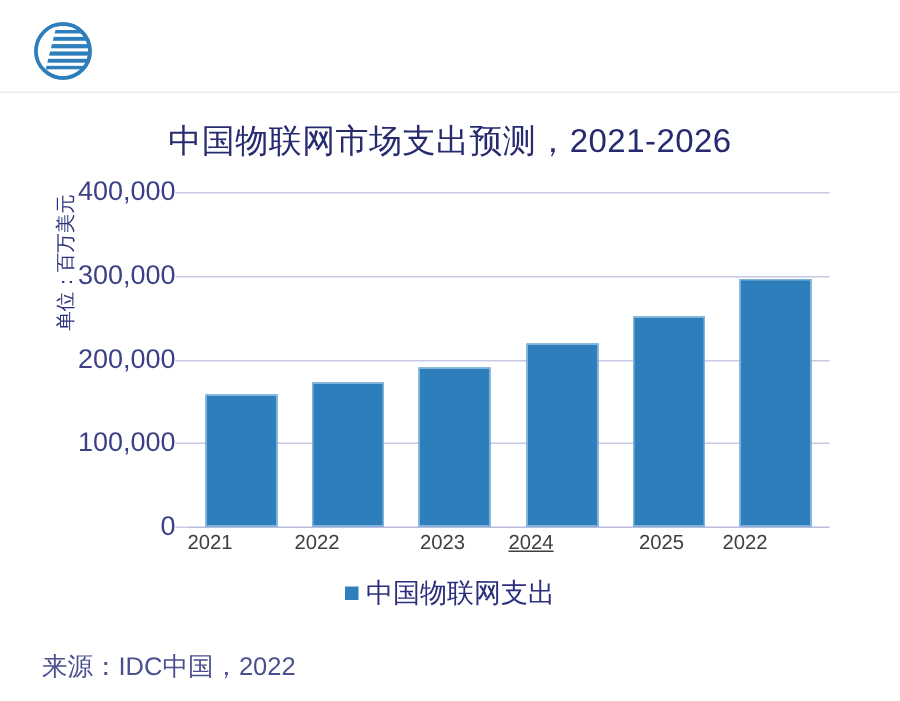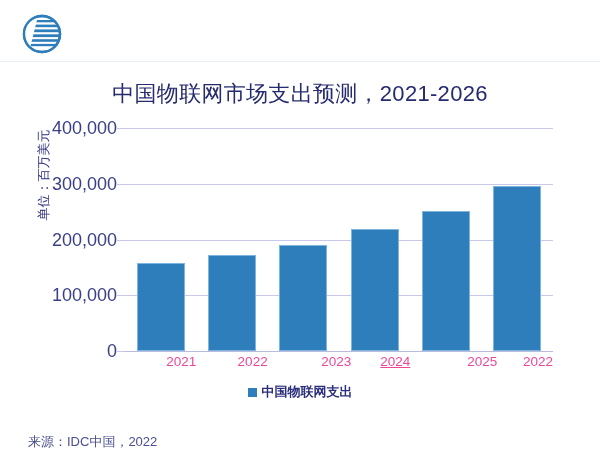--- a/index.html
+++ b/index.html
@@ -134,23 +134,23 @@
     white-space: nowrap;
   }
   .bar {
     position: absolute;
     background: #2E7EBB;
     border: 1px solid #7fb4dc;
     box-sizing: border-box;
   }
   .xtick-label {
     position: absolute;
-    text-align: right;
+    text-align: left;
     font-size: 13.5px;
-    color: #ec4899;
+    color: #404040;
     font-family: "Liberation Sans", sans-serif;
   }
   .xaxis-row {
     position: absolute;
     left: 125px;
     top: 292px;
     width: 428px;
     height: 22px;
   }
   
@@ -164,31 +164,30 @@
     align-items: center;
     gap: 5px;
   }
   .legend-swatch {
     width: 9px;
     height: 9px;
     background: #2E7EBB;
     display: inline-block;
   }
   .legend-label {
-    font-size: 13px;
+    font-size: 18px;
     color: #2b2f7c;
     font-family: "Liberation Sans", sans-serif;
-    font-weight: bold;
   }
   
   .source {
     position: absolute;
     left: 28px;
     top: 371px;
-    font-size: 13px;
+    font-size: 17px;
     color: #4a4f8f;
     font-family: "Liberation Sans", sans-serif;
   }
 </style>
 </head>
 <body>
 
 <div class="page">
 
   <div class="header">

